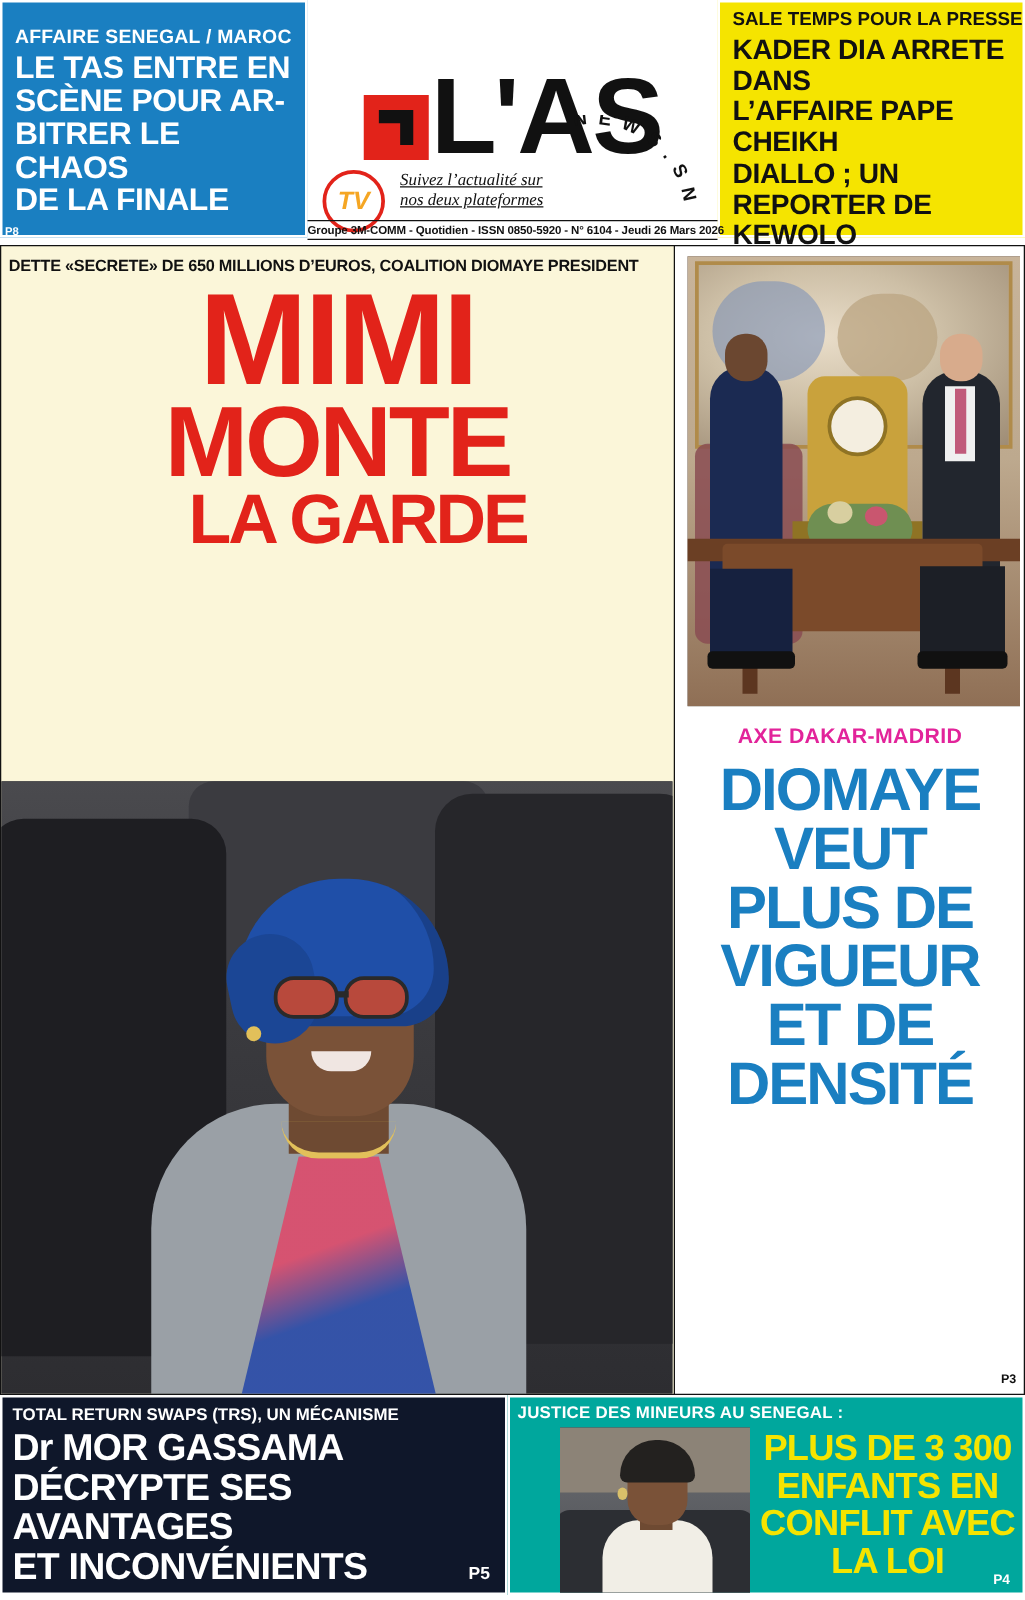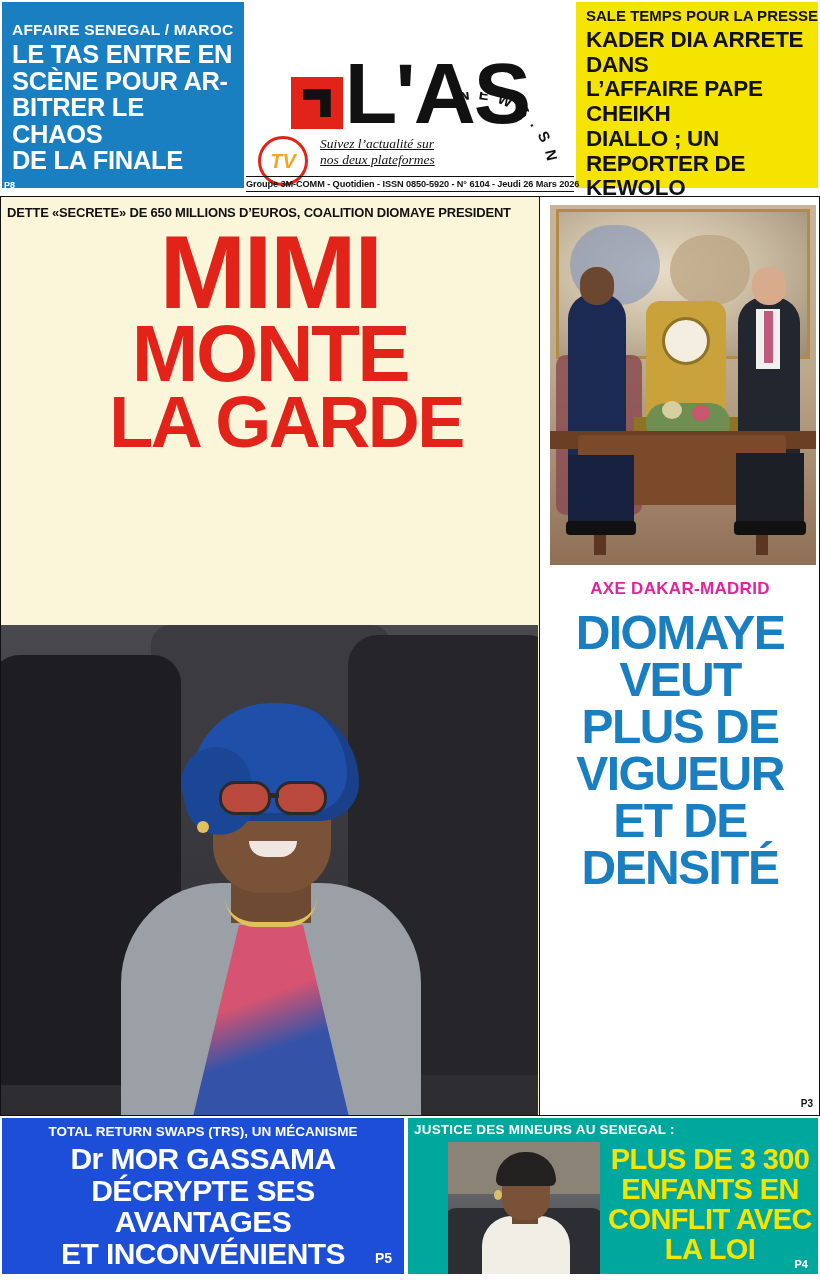--- a/index.html
+++ b/index.html
@@ -202,21 +202,21 @@
   .left-col .mega {
     color: #e2231a;
     font-weight: bold;
     text-align: center;
     line-height: 0.93;
     letter-spacing: -2.5px;
     margin-top: 2px;
   }
   .left-col .mega .l1 { font-size: 104px; display: block; }
   .left-col .mega .l2 { font-size: 80px; display: block; margin-top: -4px;}
-  .left-col .mega .l3 { font-size: 72px; display: block; margin-top: -2px; padding-left: 32px;}
+  .left-col .mega .l3 { font-size: 56px; display: block; margin-top: -2px; padding-left: 32px;}
 
   .photo-main {
     position: absolute;
     left: 0; bottom: 0;
     width: 537px; height: 490px;
     overflow: hidden;
     background: #2a2a2c;
   }
 
   .right-col {
@@ -260,24 +260,23 @@
 
   
   .bottom-row {
     position: absolute;
     top: 1116px; left: 0;
     width: 820px; height: 164px;
     display: flex;
   }
   .bot-left {
     width: 406px; height: 160px;
-    background: #1d4ed8;
+    background: #0f172a;
     border: 2px solid #ffffff;
     padding: 6px 8px;
-    text-align: center;
     position: relative;
   }
   .bot-left .kick {
     color: #ffffff;
     font-size: 13.5px;
     font-weight: bold;
     line-height: 1.12;
   }
   .bot-left .head {
     color: #ffffff;

